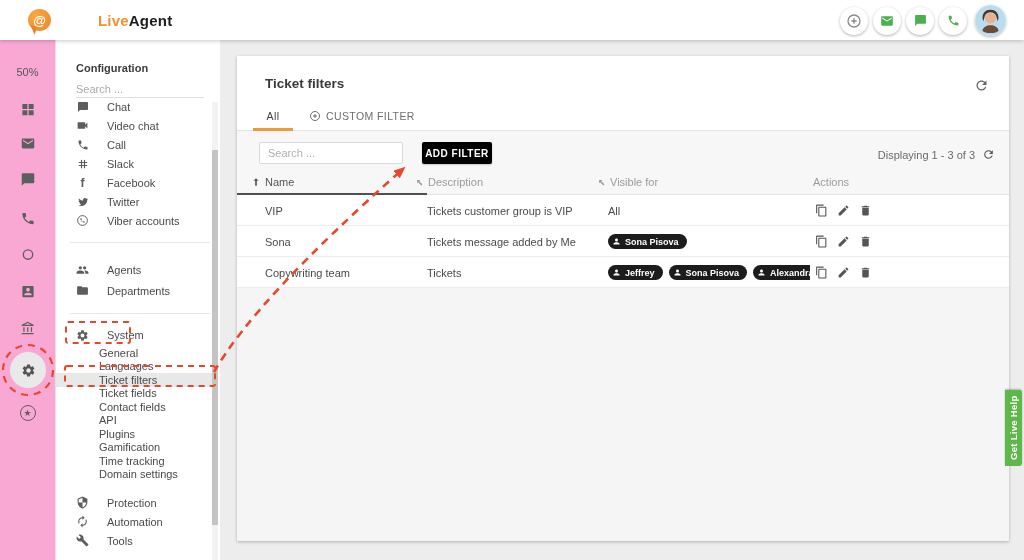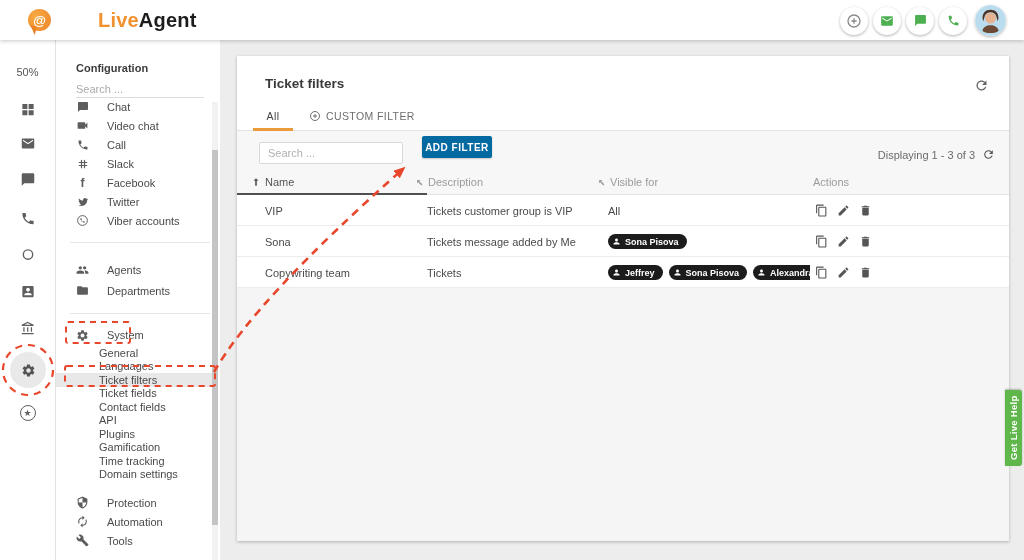--- a/index.html
+++ b/index.html
@@ -10,30 +10,30 @@
 
   
   .topbar { position:absolute; top:0; left:0; right:0; height:40px; background:#fff;
             box-shadow:0 1px 4px rgba(0,0,0,.22); z-index:30; display:flex; align-items:center; }
   .logo { display:flex; align-items:center; margin-left:28px; gap:7px; }
   .logo-bubble { position:relative; width:23px; height:22px; border-radius:50% 50% 50% 50%;
                  background:radial-gradient(circle at 35% 35%, #f7ab45, #ee8326);
                  color:#fff; font-size:13px; font-weight:bold; display:flex; align-items:center; justify-content:center; }
   .logo-bubble::after { content:""; position:absolute; left:1px; bottom:-3px; width:0; height:0;
                  border-left:7px solid transparent; border-top:8px solid #ee8326; transform:rotate(18deg); }
-  .logo-text { font-size:20px; font-weight:bold; color:#1d1d1d; letter-spacing:.2px;padding-left:40px; }
+  .logo-text { font-size:15px; font-weight:bold; color:#1d1d1d; letter-spacing:.2px;padding-left:40px; }
   .logo-text .live { color:#f2912f; }
   .tb-actions { position:absolute; right:18px; top:5px; display:flex; align-items:center; gap:5px; }
   .tb-btn { width:28px; height:28px; border-radius:50%; background:#fff; box-shadow:0 1px 3px rgba(0,0,0,.3);
             display:flex; align-items:center; justify-content:center; color:#4caf50; cursor:pointer; }
   .tb-btn.gray { color:#8a8a8a; }
   .tb-avatar { width:31px; height:31px; border-radius:50%; overflow:hidden; box-shadow:0 1px 3px rgba(0,0,0,.3); margin-left:3px; }
 
   
-  .rail { position:absolute; top:40px; left:0; width:56px; bottom:0; background:#ffffff;
+  .rail { position:absolute; top:40px; left:0; width:56px; bottom:0; background:#f9a8d4;
           border-right:1px solid #e2e2e2; z-index:10; }
   .rail-item { position:absolute; left:50%; transform:translateX(-50%); color:#5e5e5e; }
   .rail-pct { top:26px; font-size:11px; color:#555; }
   .rail-active-bg { position:absolute; top:312px; left:10px; width:36px; height:36px; border-radius:50%;
                     background:#e9e9e9; display:flex; align-items:center; justify-content:center; color:#555; }
   .star-circle { width:16px; height:16px; border:1.6px solid #5e5e5e; border-radius:50%;
                  display:flex; align-items:center; justify-content:center; font-size:9px; color:#5e5e5e; }
 
   
   .sidebar { position:absolute; top:40px; left:56px; width:164px; bottom:0; background:#fff; z-index:10; }
@@ -66,21 +66,21 @@
   .head-refresh { position:absolute; right:20px; top:20px; color:#666; cursor:pointer; }
   .tab { position:absolute; bottom:8px; font-size:10.5px; letter-spacing:.4px; cursor:pointer; }
   .tab-all { left:16px; width:40px; text-align:center; color:#444; }
   .tab-underline { position:absolute; left:16px; bottom:-1px; width:40px; height:3px; background:#ED9A3D; }
   .tab-custom { left:72px; color:#6e6e6e; display:flex; align-items:center; gap:5px; }
   .band { position:absolute; top:75px; left:0; right:0; height:64px; background:#f7f7f7; }
   .search-box { position:absolute; left:22px; top:11px; width:144px; height:22px; border:1px solid #d9d9d9;
                 border-radius:2px; background:#fff; font-size:11px; padding:0 8px; outline:none; color:#555;
                 font-family:"Liberation Sans",sans-serif; }
   .search-box::placeholder { color:#b0b0b0; }
-  .add-btn { position:absolute; left:185px; top:5px; width:70px; height:22px; background:#0369a1; border:none;
+  .add-btn { position:absolute; left:185px; top:11px; width:70px; height:22px; background:#000000; border:none;
              border-radius:2px; color:#fff; font-size:10px; font-weight:bold; letter-spacing:.5px; cursor:pointer;
              box-shadow:0 1px 2px rgba(0,0,0,.2); font-family:"Liberation Sans",sans-serif; }
   .paging { position:absolute; right:14px; top:17px; display:flex; align-items:center; gap:7px;
             font-size:11px; color:#6b6b6b;margin-left:20px; }
   .paging .ref { color:#555; cursor:pointer; display:flex; }
   .thead { position:absolute; top:114px; left:0; right:0; height:25px; background:#f7f7f7;
            border-bottom:1px solid #e3e3e3; font-size:11px; color:#9b9b9b; }
   .th { position:absolute; top:6px; display:flex; align-items:center; gap:4px; cursor:pointer; }
   .th.sorted { color:#555; }
   .th-name { left:14px; } .th-desc { left:178px; } .th-vis { left:360px; } .th-act { left:576px; }

